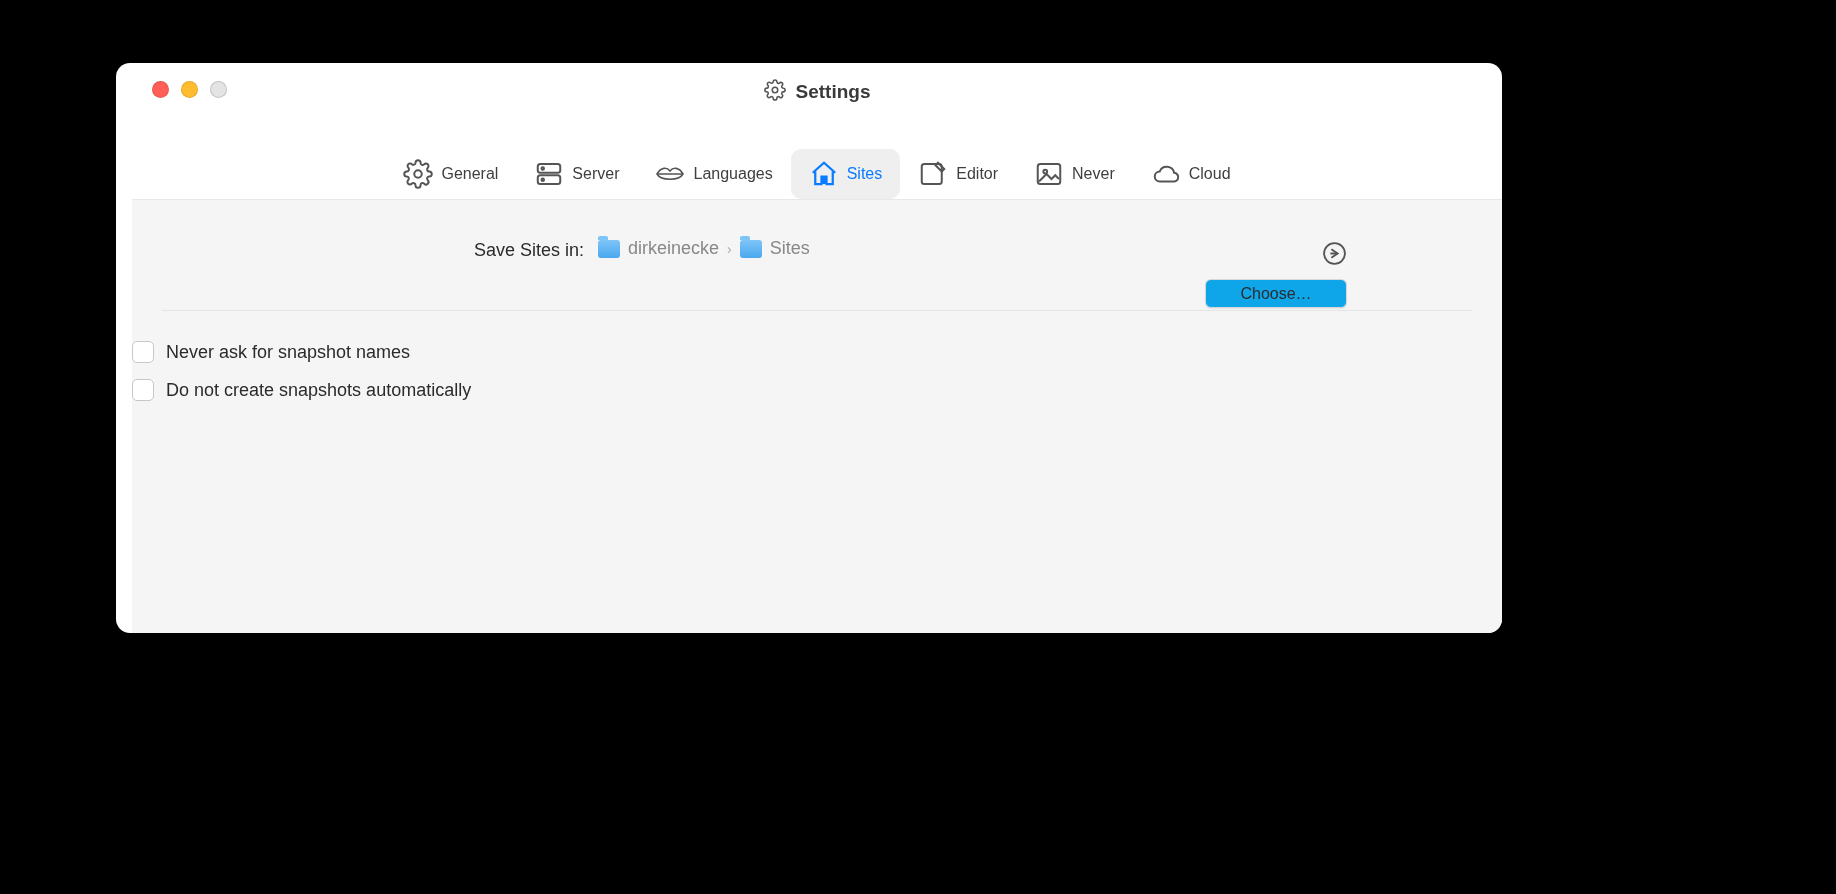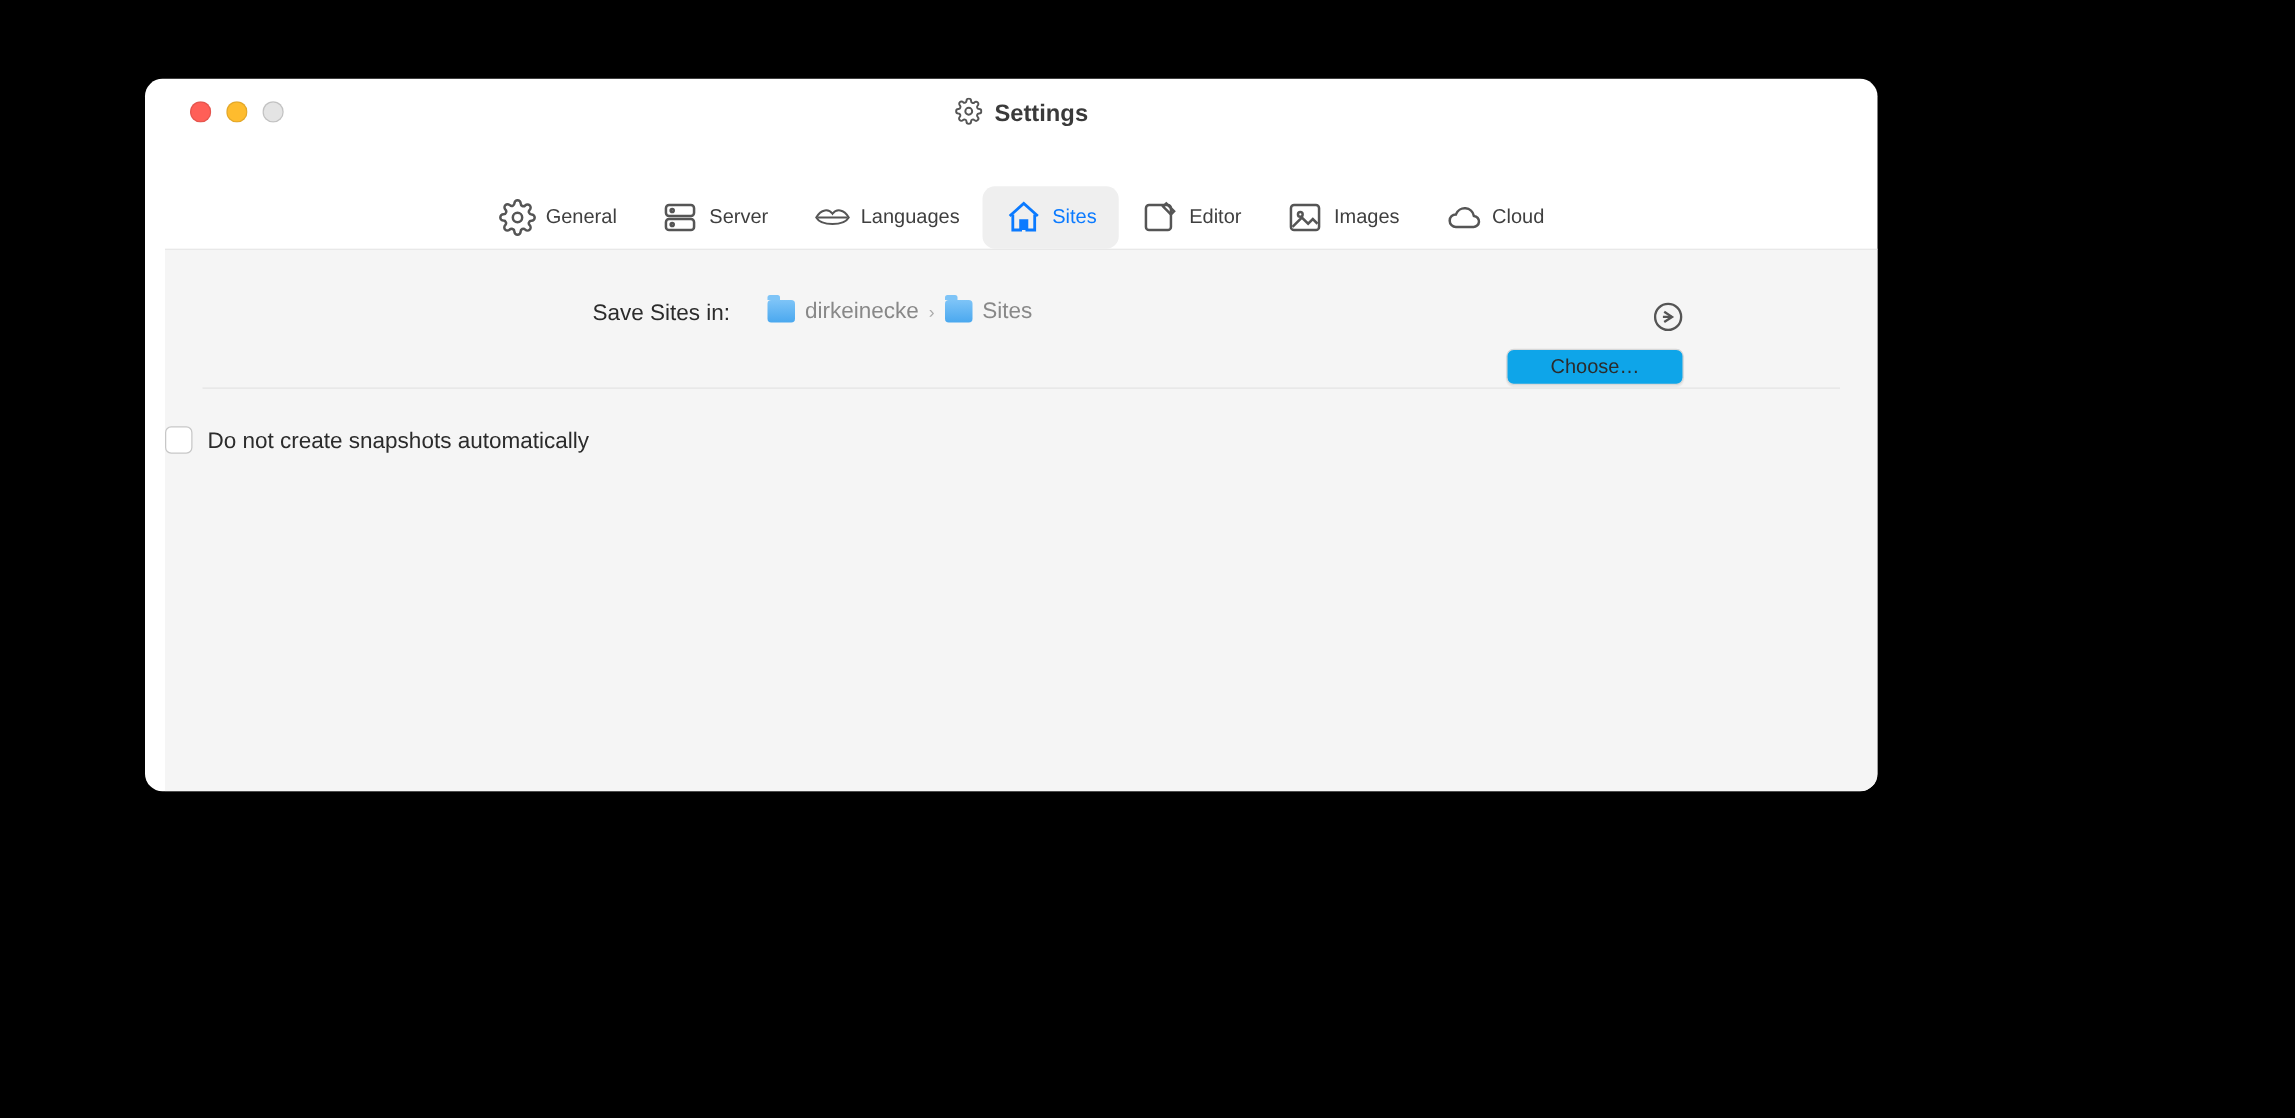--- a/index.html
+++ b/index.html
@@ -106,21 +106,20 @@
 .value-col {
   flex: 1;
   padding-right: 40px;
 }
 .breadcrumb {
   display: flex;
   align-items: center;
   gap: 8px;
   font-size: 18px;
   color: #888;
-  margin-left: 16px;
 }
 .folder-icon {
   width: 22px;
   height: 18px;
   background: linear-gradient(#7ec4f7, #4aa8ef);
   border-radius: 3px;
   position: relative;
 }
 .folder-icon::before {
   content: "";
@@ -267,21 +266,21 @@
     </div>
 
     <div class="tab">
       <span class="tab-icon">
         <svg viewBox="0 0 24 24" fill="none" stroke-width="1.6">
           <rect x="3" y="4" width="18" height="16" rx="2"></rect>
           <circle cx="9" cy="10" r="1.5"></circle>
           <path d="M4 18 L10 12 L14 16 L17 13 L20 16"></path>
         </svg>
       </span>
-      <span class="tab-label">Images</span>
+      <span class="tab-label">Never</span>
     </div>
 
     <div class="tab">
       <span class="tab-icon">
         <svg viewBox="0 0 24 24" fill="none" stroke-width="1.6">
           <path d="M7 18 A4 4 0 0 1 7 10 A6 6 0 0 1 18.5 11 A3.5 3.5 0 0 1 18 18 Z"></path>
         </svg>
       </span>
       <span class="tab-label">Cloud</span>
     </div>
@@ -314,19 +313,23 @@
     <div class="choose-btn">
       <span>Choose…</span>
     </div>
 
     <div class="divider"></div>
 
     <div class="row">
       <div class="value-col">
         <div class="check-row">
           <div class="checkbox"></div>
+          <span>Never ask for snapshot names</span>
+        </div>
+        <div class="check-row">
+          <div class="checkbox"></div>
           <span>Do not create snapshots automatically</span>
         </div>
       </div>
     </div>
 
   </div>
 </div>
 
 </body></html>

